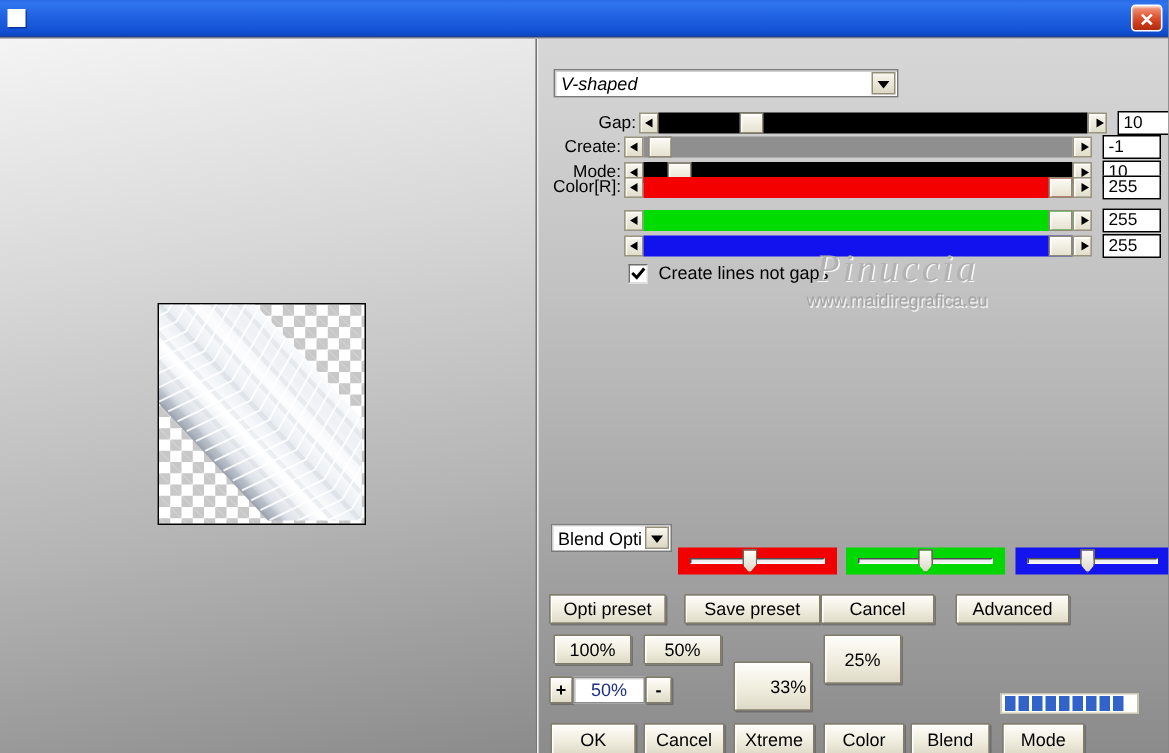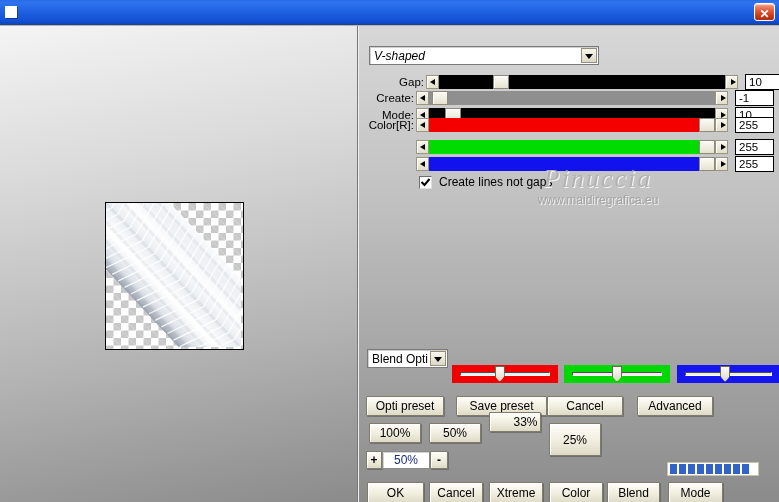--- a/index.html
+++ b/index.html
@@ -272,21 +272,21 @@
         </div>
       <div id="preset-buttons">
           <div class="xp-btn" style="left: 7px; width: 78px; top: 370px; height: 20px;">Opti preset</div>
           <div class="xp-btn" style="left: 97px; width: 91px; top: 370px; height: 20px;">Save preset</div>
           <div class="xp-btn" style="left: 188px; width: 76px; top: 370px; height: 20px;">Cancel</div>
           <div class="xp-btn" style="left: 278px; width: 76px; top: 370px; height: 20px;">Advanced</div>
         </div>
       <div id="pct-buttons">
           <div class="xp-btn" style="left: 10px; width: 52px; top: 397px; height: 20px;">100%</div>
           <div class="xp-btn" style="left: 70px; width: 52px; top: 397px; height: 20px;">50%</div>
-          <div class="xp-btn" style="left: 130px; width: 52px; top: 386px; height: 20px; padding-left: 21px;">33%</div>
+          <div class="xp-btn" style="left: 130px; width: 52px; top: 415px; height: 33px; padding-left: 21px;">33%</div>
           <div class="xp-btn" style="left: 190px; width: 52px; top: 397px; height: 33px;">25%</div>
         </div>
 
       <div class="xp-btn stepper-btn" style="left:7px;top:425px;width:16px;height:18px;">
         <span>+</span>
       </div>
       <div class="stepper-box">50%</div>
       <div class="xp-btn stepper-btn" style="left:71px;top:425px;width:18px;height:18px;">
         <span>-</span>
       </div>

